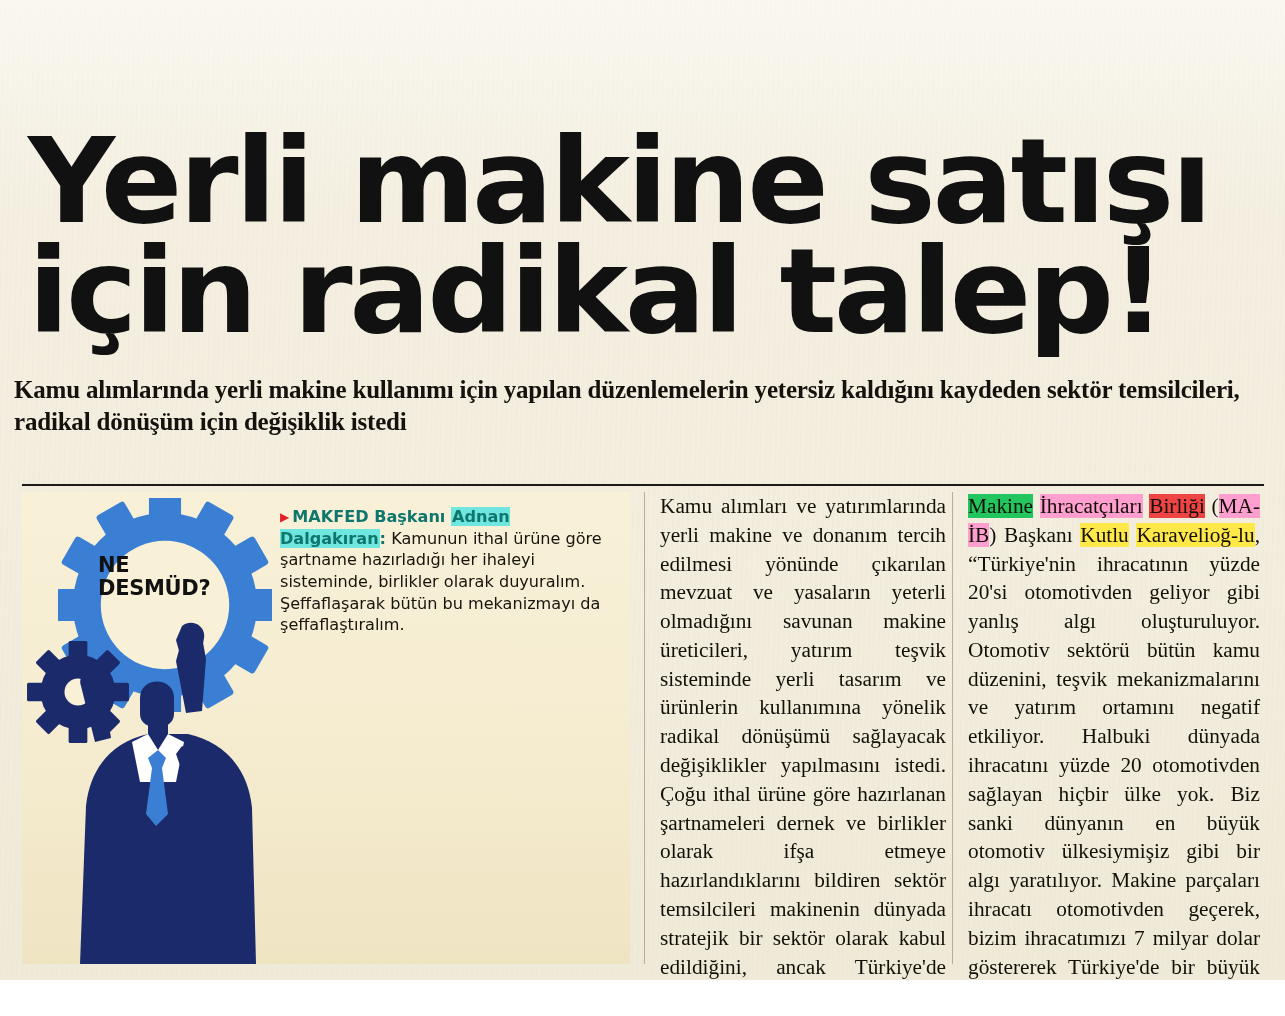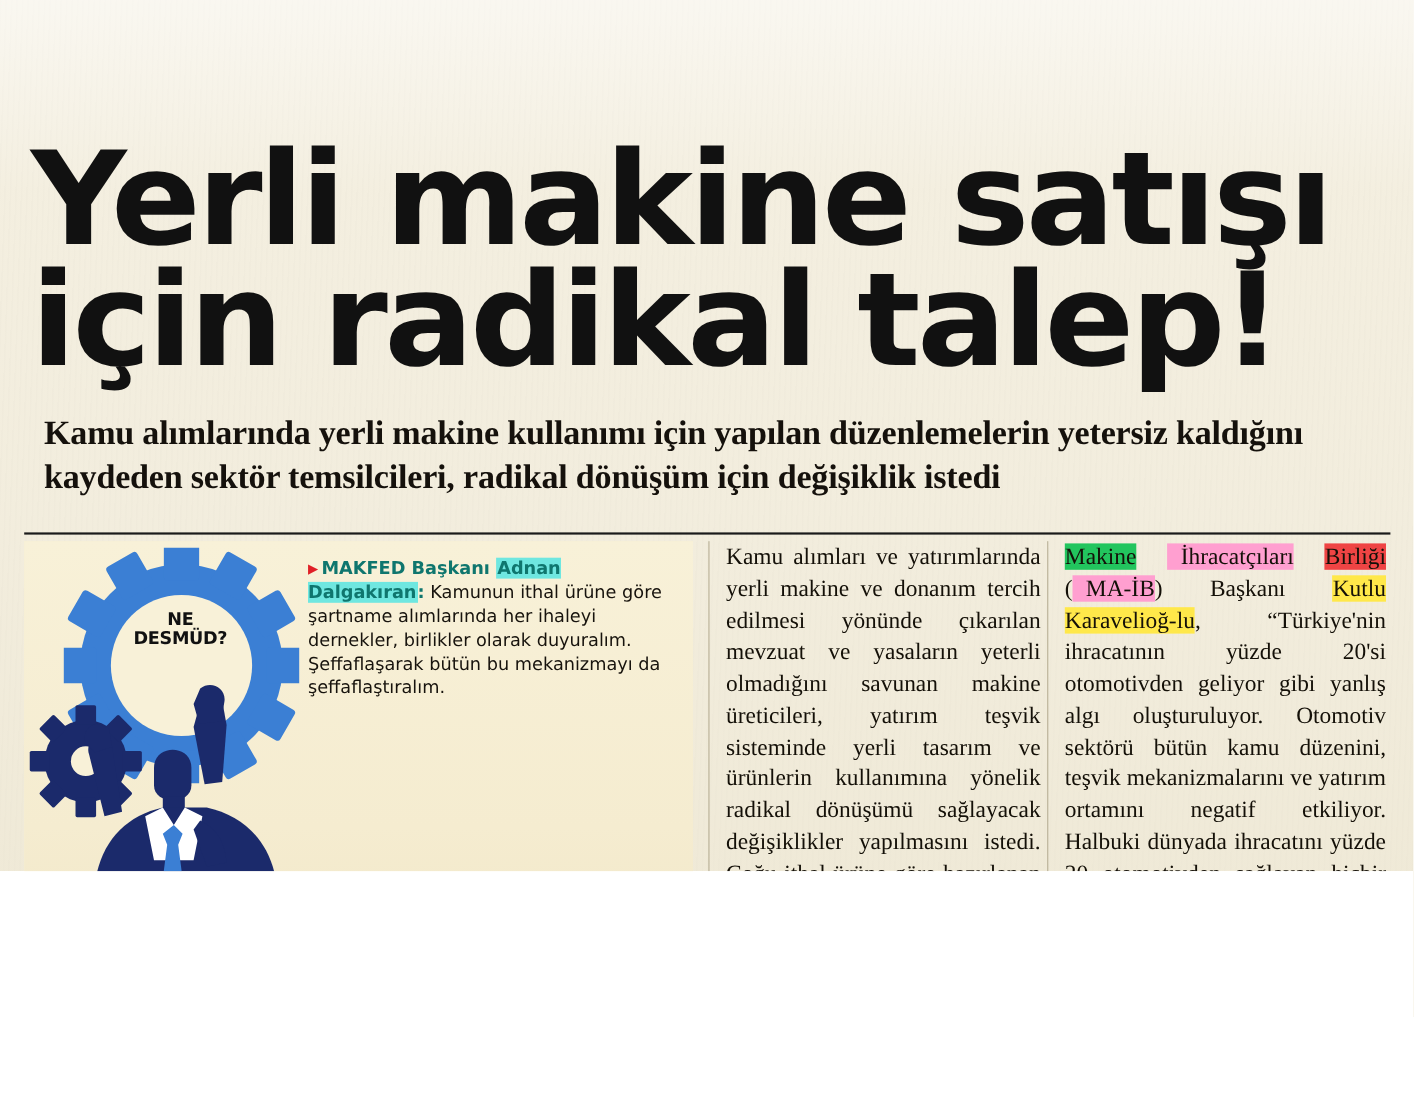--- a/index.html
+++ b/index.html
@@ -3,21 +3,21 @@
 <meta charset="utf-8">
 <style>
   html, body {
     margin: 0;
     padding: 0;
     background: #ffffff;
   }
   .page {
     position: relative;
     width: 1285px;
-    height: 792px;
+    height: 980px;
     background: #f3eedf;
     overflow: hidden;
     font-family: "Liberation Serif", serif;
   }
   
   .paper-texture {
     position: absolute;
     inset: 0;
     background:
       linear-gradient(180deg, rgba(255,255,255,0.55) 0%, rgba(246,241,226,0.2) 22%, rgba(240,234,216,0.25) 60%, rgba(235,228,206,0.45) 100%),
@@ -39,26 +39,26 @@
     transform: scaleX(1.02);
     transform-origin: left top;
   }
   .headline .line {
     display: block;
     white-space: nowrap;
   }
 
   .deck {
     position: absolute;
-    left: 40px;
+    left: 14px;
     top: 374px;
     width: 1238px;
     font-family: "Liberation Serif", serif;
     font-weight: bold;
-    font-size: 31px;
+    font-size: 25px;
     line-height: 1.28;
     color: #15110c;
     letter-spacing: -0.2px;
   }
 
   .rule-top {
     position: absolute;
     left: 22px;
     top: 484px;
     width: 1242px;
@@ -96,24 +96,23 @@
     width: 104px;
     height: 104px;
   }
   .gear-svg { display:block; width:100%; height:100%; }
 
   .ne-dediler {
     position: absolute;
     left: 76px;
     top: 62px;
     width: 132px;
-    text-align: center;
     font-family: "DejaVu Sans", sans-serif;
     font-weight: bold;
-    font-size: 16px;
+    font-size: 21px;
     line-height: 1.08;
     color: #111;
     letter-spacing: -0.3px;
   }
 
   .man {
     position: absolute;
     left: 10px;
     top: 128px;
     width: 250px;
@@ -168,21 +167,21 @@
     text-align: justify;
     text-justify: inter-word;
     hyphens: manual;
   }
   .col.c2 { left: 660px; }
   .col.c3 { left: 968px; width: 292px; }
 
   .col p { margin: 0; }
 
   .hl-green { background: #22c55e; }
-  .hl-pink  { background: #ff9fd0; padding-left: 12px; }
+  .hl-pink  { background: #ff9fd0; }
   .hl-orange{ background: #ef4444; }
   .hl-yellow{ background: #ffe84a; }
 
   .byline {
     font-family: "DejaVu Sans", sans-serif;
     font-weight: bold;
     font-size: 19.5px;
     letter-spacing: -0.2px;
     color: #111;
     float: right;
@@ -276,21 +275,21 @@
 
         <path d="M126 130 l8 8 -4 10 6 46 -12 12 -10 -12 6 -46 -4 -10 z" fill="#3b7fd4"></path>
 
         <path d="M150 126 c16 8 22 20 24 38 l-18 4 -12 -34 z" fill="#1b2a6b"></path>
       </svg>
     </div>
 
     <div class="quotes">
       <div class="quote-block">
         <span class="arrow">▶</span><span class="q-head">MAKFED Başkanı </span><span class="q-head hl-cyan">Adnan Dalgakıran</span><span class="q-head">:</span>
-        <span class="q-body">Kamunun ithal ürüne göre şartname alımlarında her ihaleyi dernekler, birlikler olarak duyuralım. Şeffaflaşarak bütün bu mekanizmayı da şeffaflaştıralım.</span>
+        <span class="q-body">Kamunun ithal ürüne göre şartname hazırladığı her ihaleyi sisteminde, birlikler olarak duyuralım. Şeffaflaşarak bütün bu mekanizmayı da şeffaflaştıralım.</span>
       </div>
     </div>
   </div>
 
   <div class="col-rule r1"></div>
   <div class="col-rule r2"></div>
 
   <div class="col c2">
     <p>Kamu alımları ve yatırımlarında yerli makine ve donanım tercih edilmesi yönünde çıkarılan mevzuat ve yasaların yeterli olmadığını savunan makine üreticileri, yatırım teşvik sisteminde yerli tasarım ve ürünlerin kullanımına yönelik radikal dönüşümü sağlayacak değişiklikler yapılmasını istedi. Çoğu ithal ürüne göre hazırlanan şartnameleri dernek ve birlikler olarak ifşa etmeye hazırlandıklarını bildiren sektör temsilcileri makinenin dünyada stratejik bir sektör olarak kabul edildiğini, ancak Türkiye'de gerekli desteği göremediklerini kaydetti.</p>
   </div>

